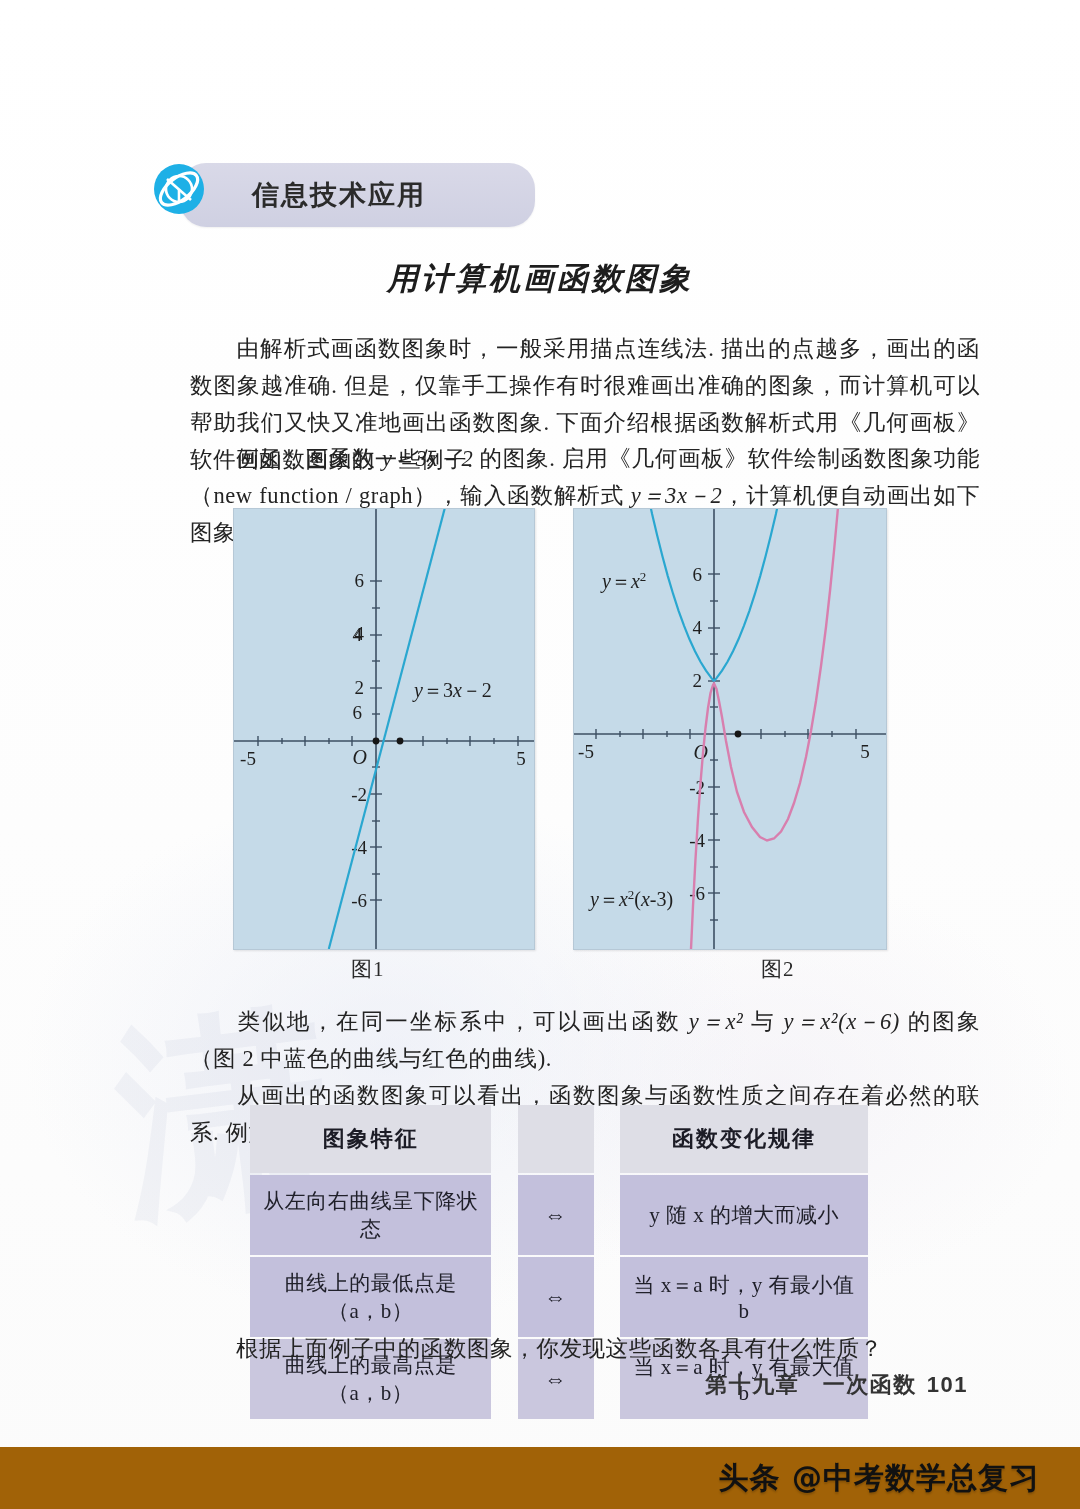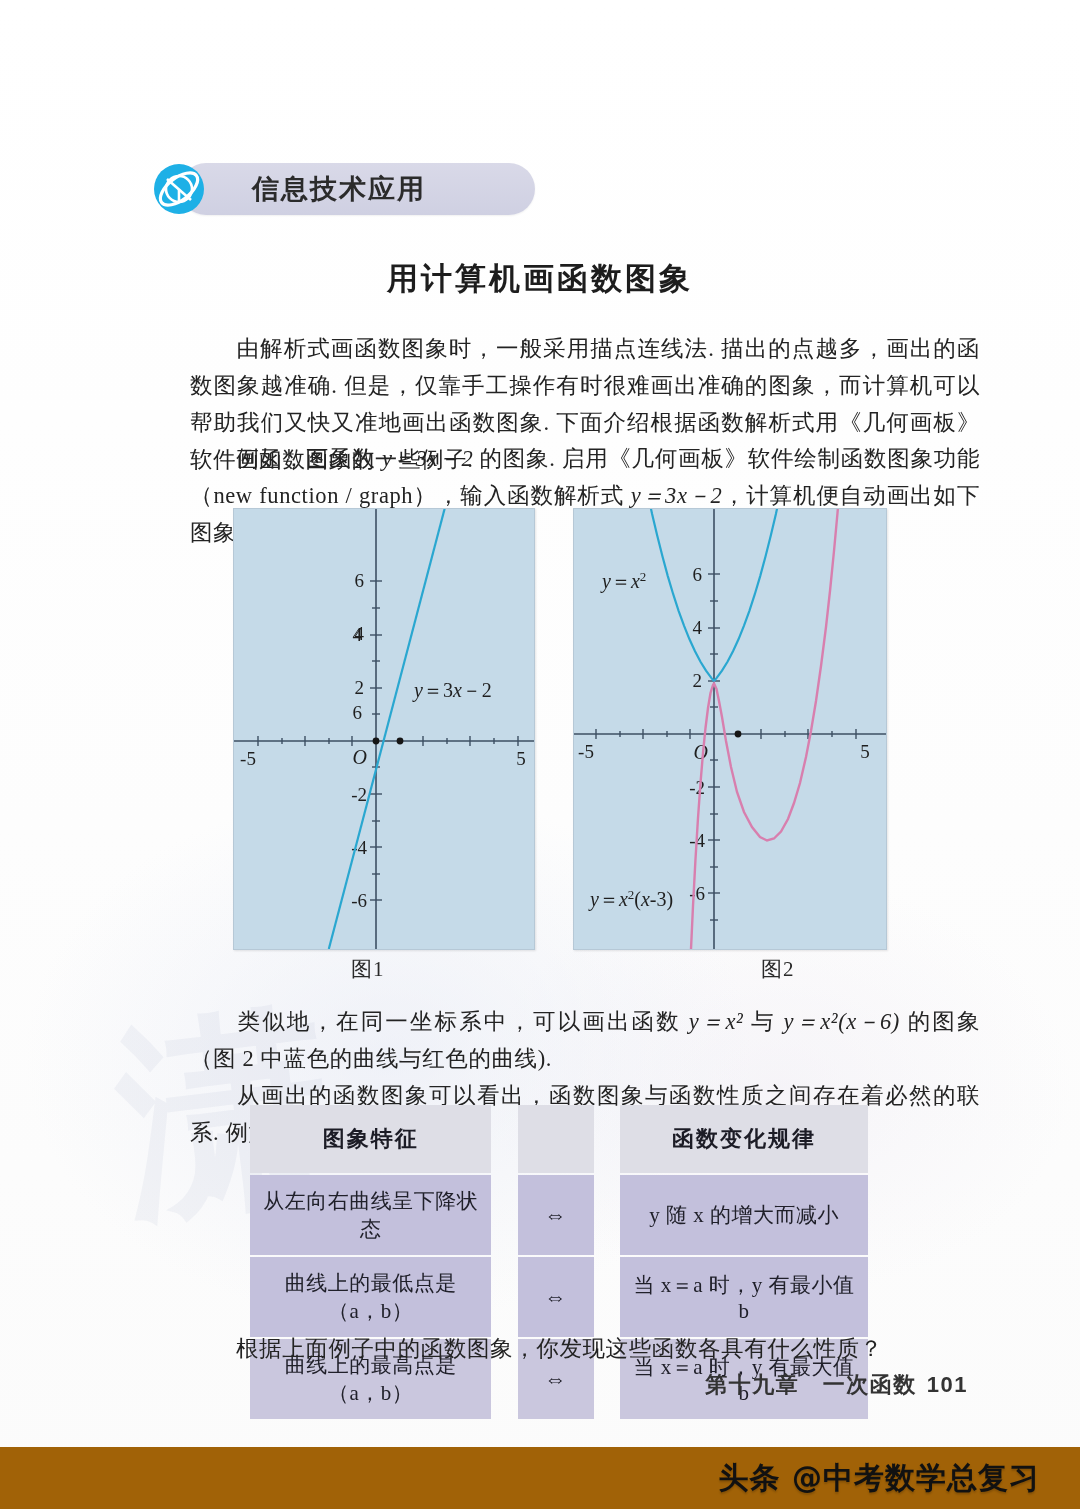--- a/index.html
+++ b/index.html
@@ -28,21 +28,21 @@
     transform:rotate(-7deg);
     pointer-events:none;user-select:none;
     white-space:nowrap;
     font-weight:700;
   }
 
   
   .badge-wrap{position:absolute;left:150px;top:163px;height:52px;display:flex;align-items:center;}
   .badge-pill{
     position:absolute;left:30px;top:0;
-    height:52px;width:355px;
+    height:64px;width:355px;
     background:linear-gradient(180deg,#d9d9e8 0%, #cfd0e2 100%);
     border-radius:26px;
     display:flex;align-items:center;
     box-shadow:0 1px 2px rgba(0,0,0,.06);
   }
   .badge-text{
     margin-left:72px;
     font-family:"DejaVu Sans","Liberation Sans",sans-serif;
     font-size:27px;font-weight:700;color:#2b2b2b;letter-spacing:2px;
   }
@@ -50,20 +50,21 @@
     position:absolute;left:0;top:0;width:58px;height:52px;z-index:3;
   }
 
   
   .doc-title{
     position:absolute;left:0;right:0;top:258px;
     text-align:center;
     font-size:31px;font-weight:700;letter-spacing:3px;
     color:#1d1d1d;
     font-family:"Liberation Serif","DejaVu Serif",serif;
+    font-style:italic;
   }
   .para{
     position:absolute;
     left:162px;width:790px;
     font-size:22.5px;
     line-height:37px;
     text-align:justify;
     letter-spacing:.6px;
     color:#232323;
     margin-left:28px;

